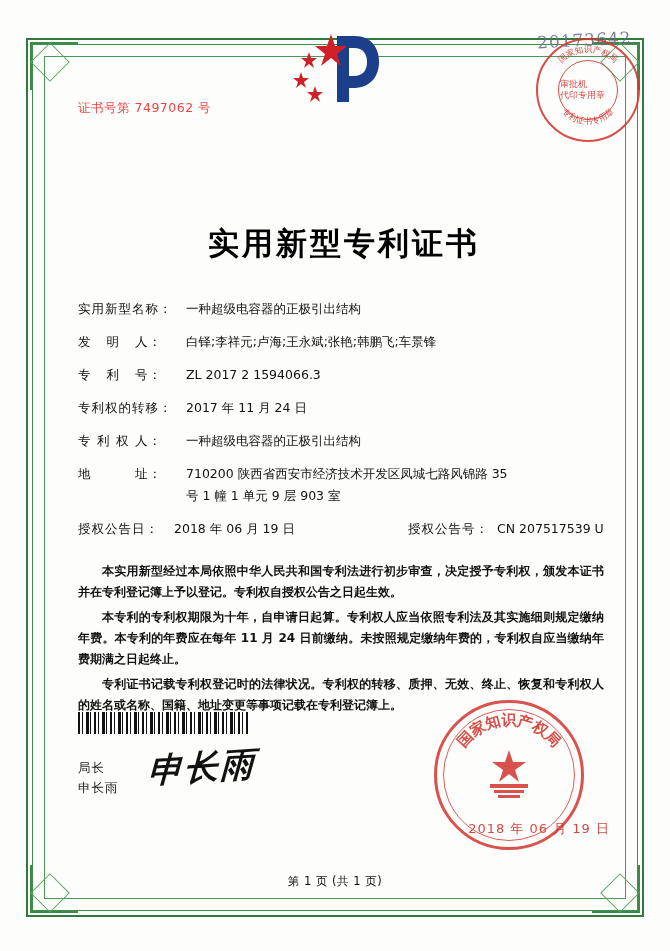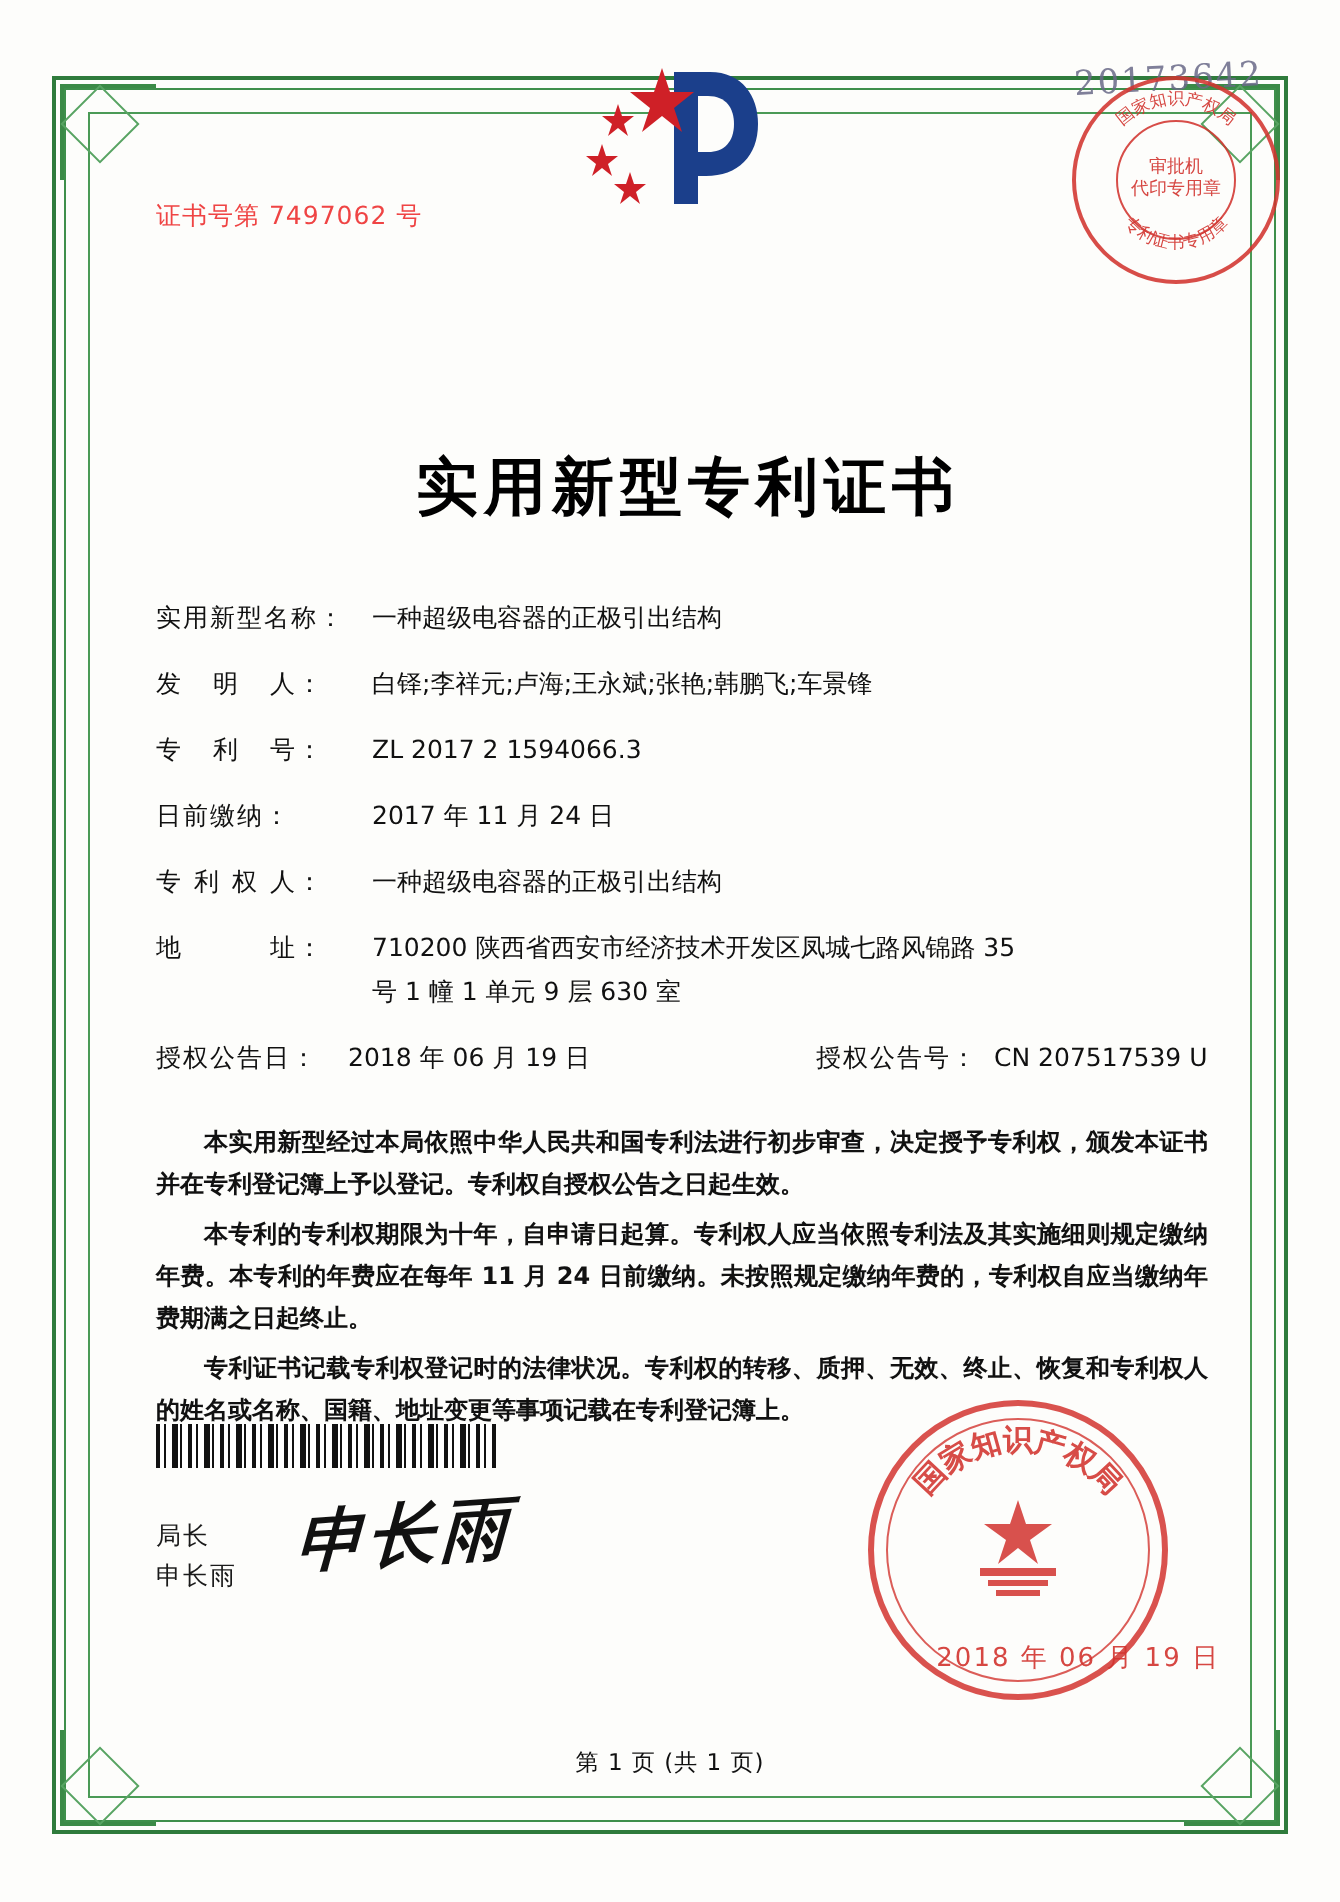--- a/index.html
+++ b/index.html
@@ -126,21 +126,20 @@
   }
   .seal-ring.inner {
     inset: 22px;
     border-width: 1.2px;
   }
   .seal-center-text {
     position: absolute;
     left: 50%; top: 50%;
     transform: translate(-50%,-50%);
     width: 56px;
-    text-align: center;
     color: #d2342f;
     font-size: 9px;
     line-height: 11px;
     opacity: .9;
     font-family: "DejaVu Sans", sans-serif;
   }
   .seal-arc {
     position: absolute;
     left: 0; top: 0;
     width: 104px; height: 104px;
@@ -393,42 +392,42 @@
       <div class="field-row">
         <div class="field-label spread">
           <span>专</span>
           <span>利</span>
           <span>号：</span>
         </div>
         <div class="field-value">ZL 2017 2 1594066.3</div>
       </div>
 
       <div class="field-row">
-        <div class="field-label">日前缴纳：</div>
+        <div class="field-label">专利权的转移：</div>
         <div class="field-value">2017 年 11 月 24 日</div>
       </div>
 
       <div class="field-row">
         <div class="field-label spread">
           <span>专</span>
           <span>利</span>
           <span>权</span>
           <span>人：</span>
         </div>
         <div class="field-value">一种超级电容器的正极引出结构</div>
       </div>
 
       <div class="field-row">
         <div class="field-label spread">
           <span>地</span>
           <span>址：</span>
         </div>
         <div class="field-value">
           <span>710200 陕西省西安市经济技术开发区凤城七路风锦路 35</span>
-          <span class="sub-line">号 1 幢 1 单元 9 层 630 室</span>
+          <span class="sub-line">号 1 幢 1 单元 9 层 903 室</span>
         </div>
       </div>
 
       <div class="row-split">
         <div class="left">
           <div class="field-label">授权公告日：</div>
           <div class="field-value">2018 年 06 月 19 日</div>
         </div>
         <div class="right">
           <div class="field-label">授权公告号：</div>

